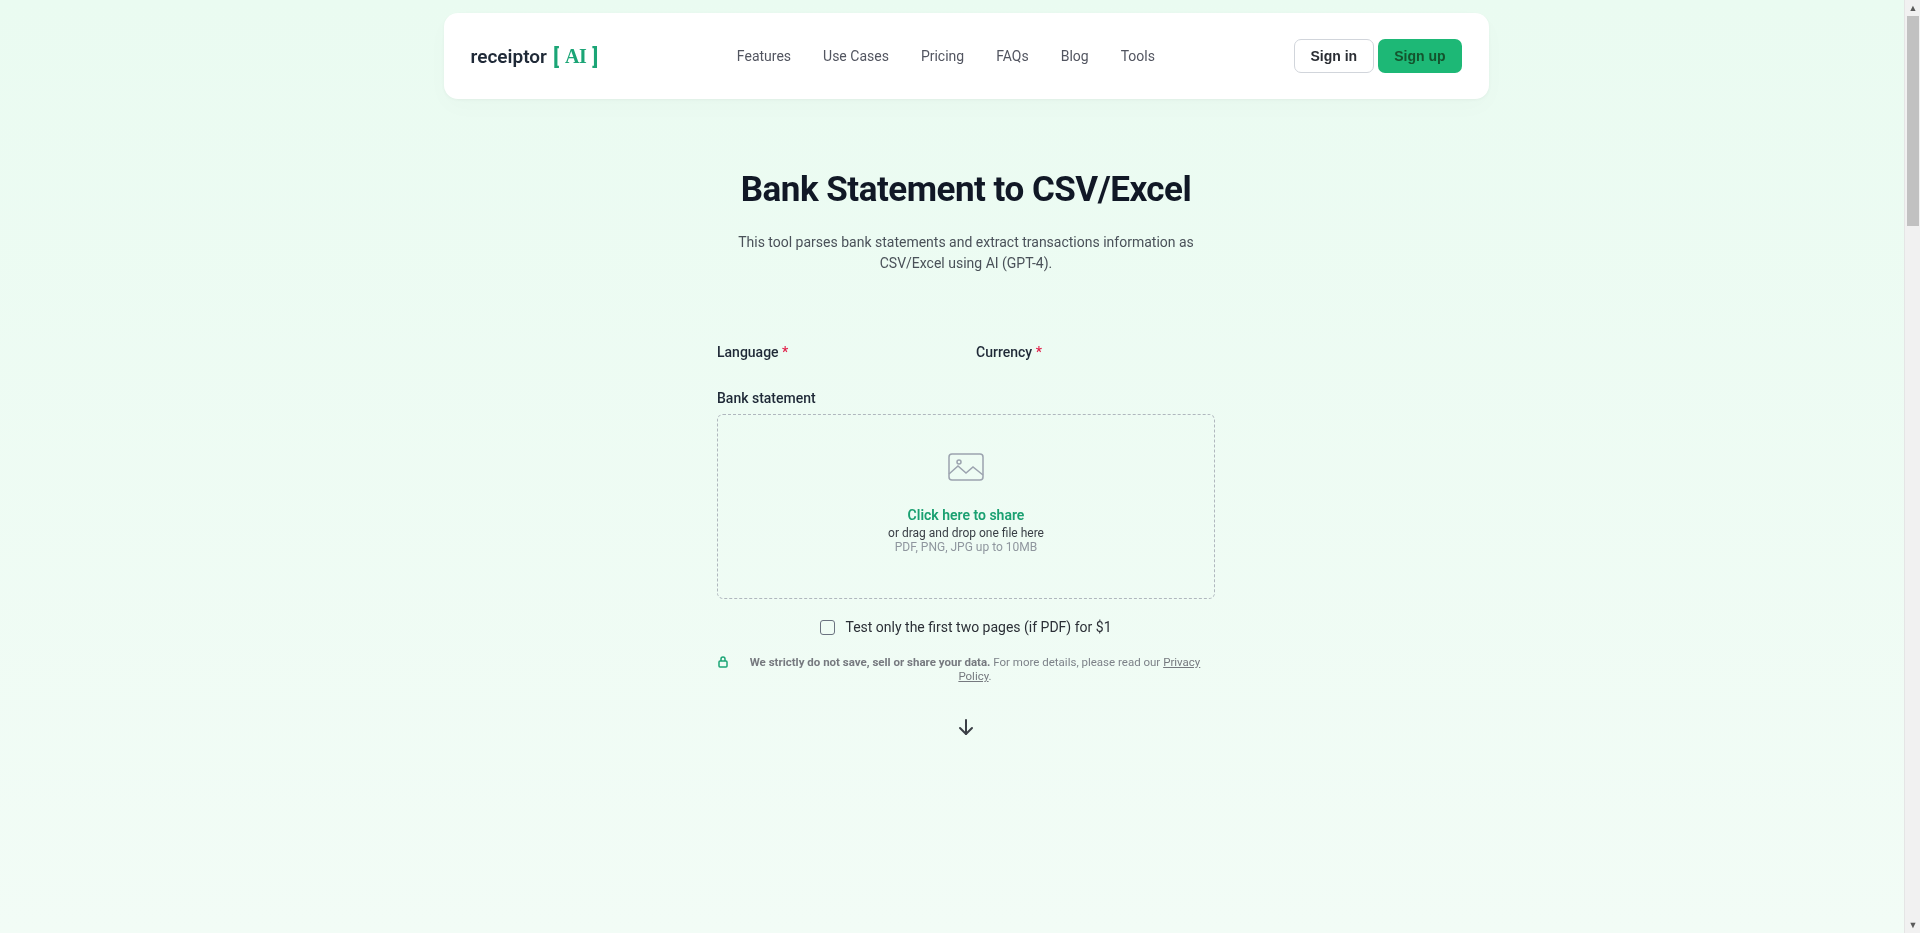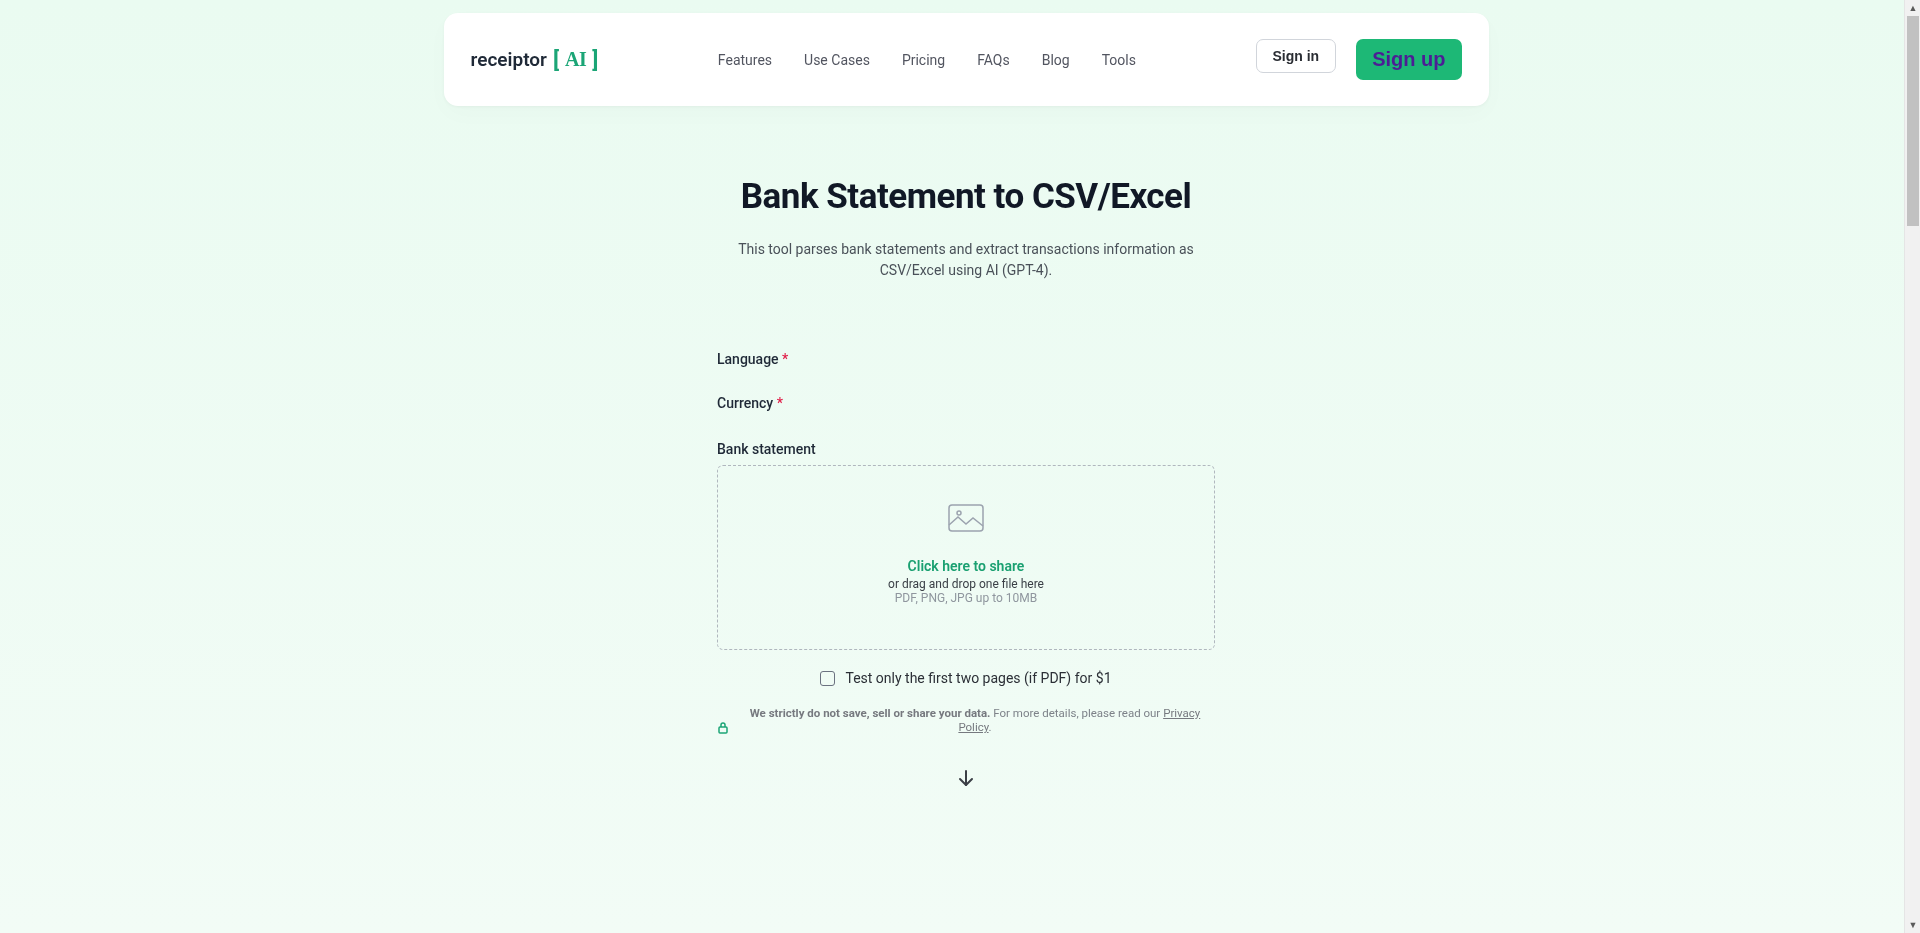--- a/index.html
+++ b/index.html
@@ -64,42 +64,42 @@
     
     .nav-item {
       color: #525560;
       font-size: 14px;
       cursor: pointer;
       text-decoration: none;
     }
     
     .header-actions {
       display: flex;
-      gap: 20px;
-      align-items: flex-start;
+      gap: 4px;
+      align-items: center;
     }
     
     .btn-signin {
       background: #ffffff;
       border: 1px solid #d1d5db;
       color: #2a2d33;
       padding: 8px 16px;
       border-radius: 7px;
       font-size: 14px;
       font-weight: 600;
       cursor: pointer;
     }
     
     .btn-signup {
       background: #1db876;
       border: none;
-      color: #4c1d95;
+      color: #14532d;
       padding: 9px 16px;
       border-radius: 7px;
-      font-size: 20px;
+      font-size: 14px;
       font-weight: 600;
       cursor: pointer;
     }
     
     .main {
       max-width: 560px;
       margin: 0 auto;
       padding-top: 70px;
       text-align: center;
     }
@@ -123,21 +123,20 @@
     .form-area {
       max-width: 498px;
       margin: 70px auto 0;
       text-align: left;
     }
     
     .form-row {
       display: flex;
       gap: 20px;
       margin-bottom: 22px;
-      flex-direction: column;
     }
     
     .form-group {
       flex: 1;
     }
     
     .form-label {
       display: block;
       font-size: 14px;
       color: #1f2937;
@@ -228,21 +227,21 @@
       cursor: not-allowed;
     }
     
     .convert-btn .min {
       opacity: 0.8;
       font-weight: 600;
     }
     
     .privacy-row {
       display: flex;
-      align-items: flex-end;
+      align-items: flex-start;
       justify-content: center;
       gap: 6px;
       margin-top: 18px;
       font-size: 11.5px;
       color: #7d8289;
       text-align: center;
     }
     
     .lock-icon {
       color: #1ba576;

